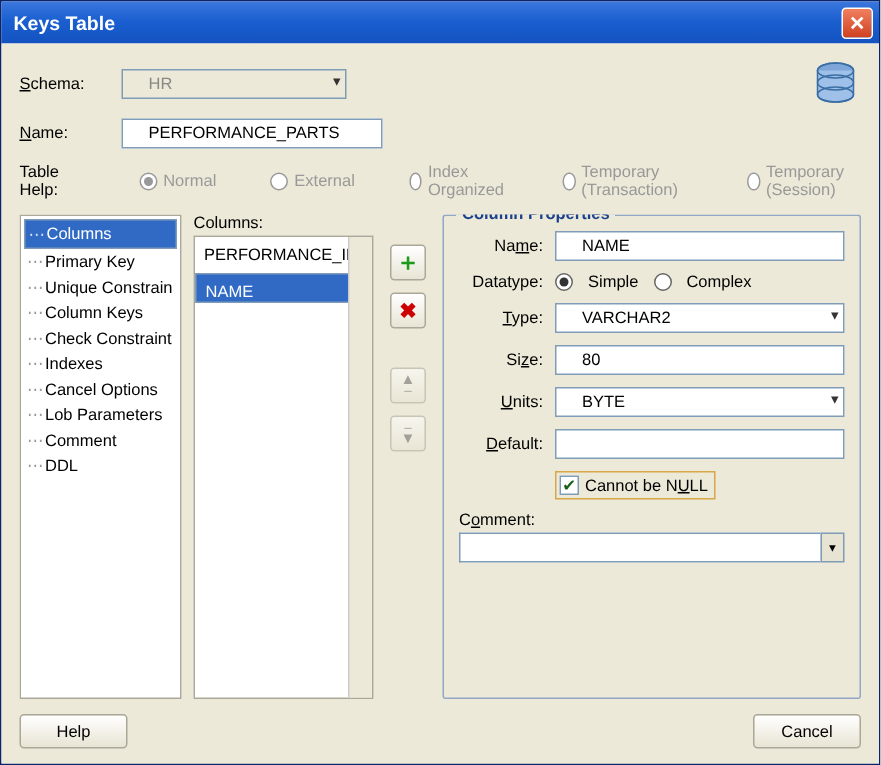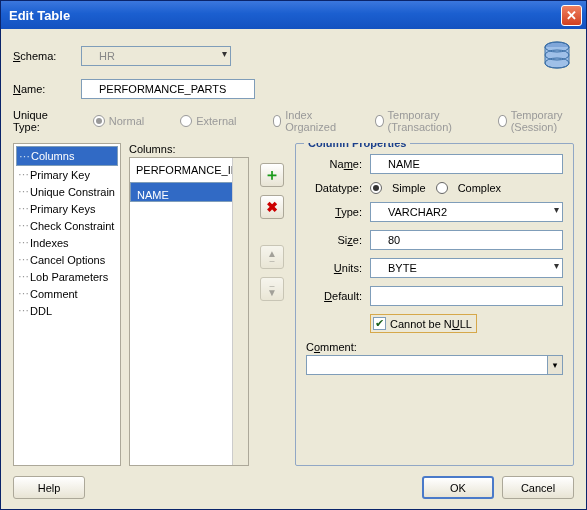--- a/index.html
+++ b/index.html
@@ -56,21 +56,21 @@
   .footer { display: flex; padding-top: 10px; gap: 8px; align-items: center; }
   .footer .spacer { flex: 1; }
   .btn { min-width: 72px; height: 23px; border: 1px solid #aca899; background: linear-gradient(#fff,#e8e4d4); border-radius: 3px; font-family: inherit; font-size: 11px; cursor: pointer; }
   .btn.default { border: 2px solid #4a7ac9; }
 </style>
 </head>
 <body>
 
 <div class="window">
   <div class="titlebar">
-    <span class="title">Edit Table</span>
+    <span class="title">Keys Table</span>
     <div class="closebtn">✕</div>
   </div>
   <div class="content">
 
     <div class="toprow">
       <span class="lbl"><span class="underline">S</span><span></span>chema:</span>
       <div class="selwrap" style="width:150px;">
         <input class="sel disabled" style="width: 150px;" readonly="" value="HR">
       </div>
       <div class="dbicon">
@@ -83,21 +83,21 @@
           </svg>
       </div>
     </div>
 
     <div class="toprow">
       <span class="lbl"><span class="underline">N</span>ame:</span>
       <input class="txt" style="width: 174px;" value="PERFORMANCE_PARTS">
     </div>
 
     <div class="radio-row">
-      <span class="lbl">Unique Type:</span>
+      <span class="lbl">Table Help:</span>
       <span class="rlabel">
           <span class="radio sel-on"></span>
           <span>Normal</span>
         </span>
       <span class="rlabel">
           <span class="radio"></span>
           <span>External</span>
         </span>
       <span class="rlabel">
           <span class="radio"></span>
@@ -122,21 +122,21 @@
         <div class="tree-item">
             <span class="dots">⋯</span>
             <span>Primary Key</span>
           </div>
         <div class="tree-item">
             <span class="dots">⋯</span>
             <span>Unique Constrain</span>
           </div>
         <div class="tree-item">
             <span class="dots">⋯</span>
-            <span>Primary Keys</span>
+            <span>Column Keys</span>
           </div>
         <div class="tree-item">
             <span class="dots">⋯</span>
             <span>Check Constraint</span>
           </div>
         <div class="tree-item">
             <span class="dots">⋯</span>
             <span>Indexes</span>
           </div>
         <div class="tree-item">
@@ -234,18 +234,17 @@
             <input class="txt" value="" style="">
             <div class="drop">▾</div>
           </div>
         </div>
       </fieldset>
     </div>
 
     <div class="footer">
       <button class="btn">Help</button>
       <span class="spacer"></span>
-      <button class="btn default">OK</button>
       <button class="btn">Cancel</button>
     </div>
 
   </div>
 </div>
 
 </body></html>

